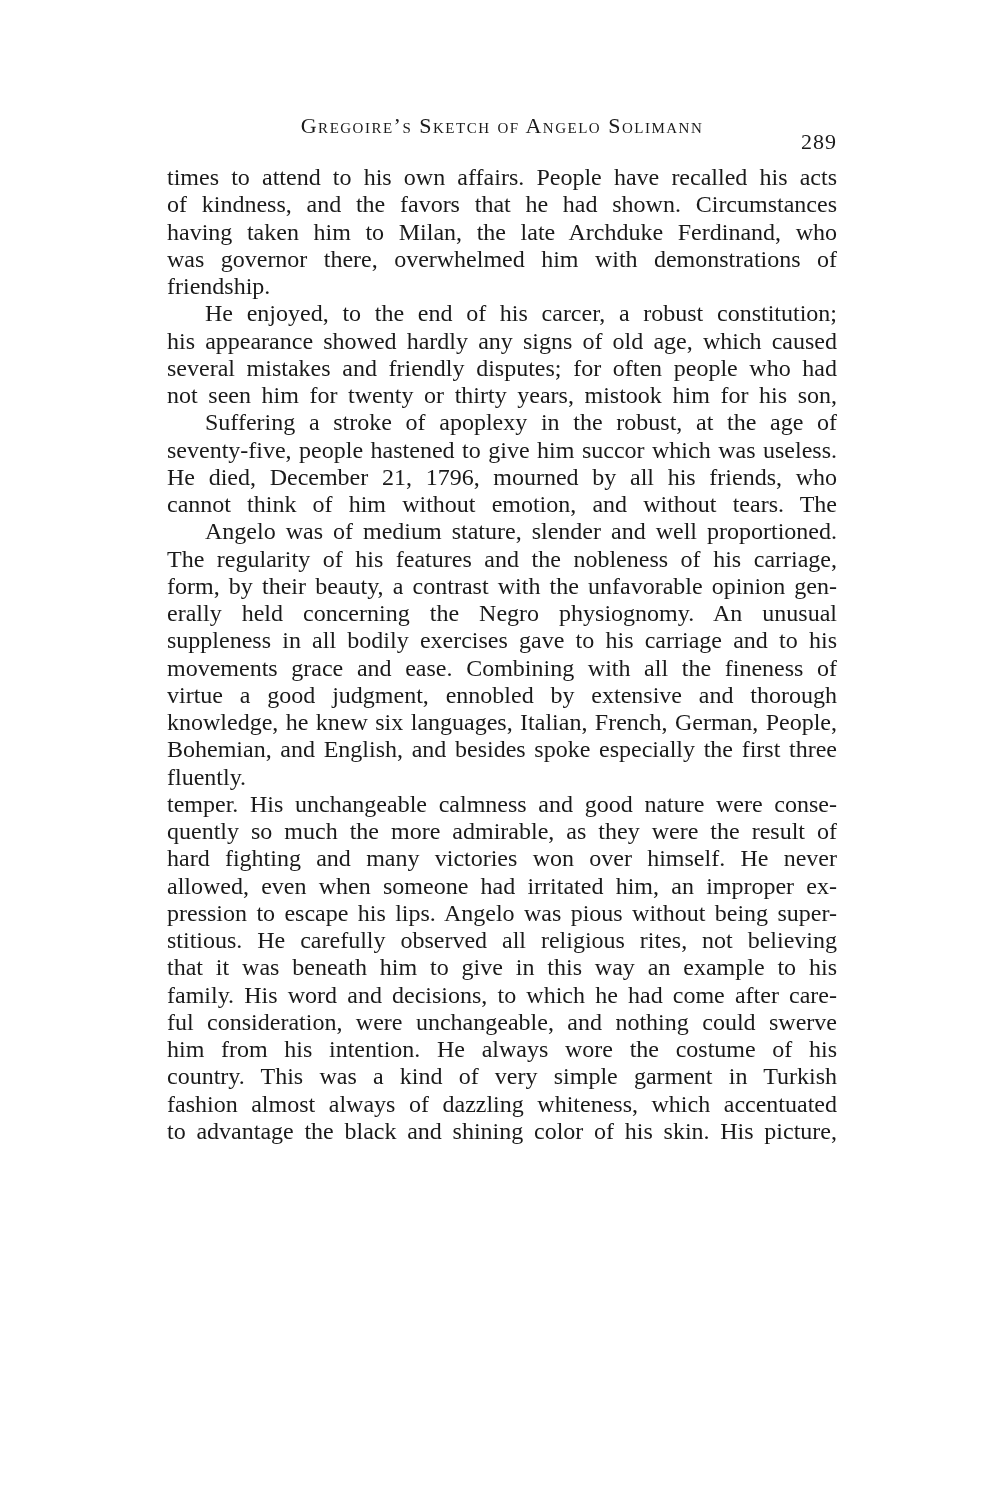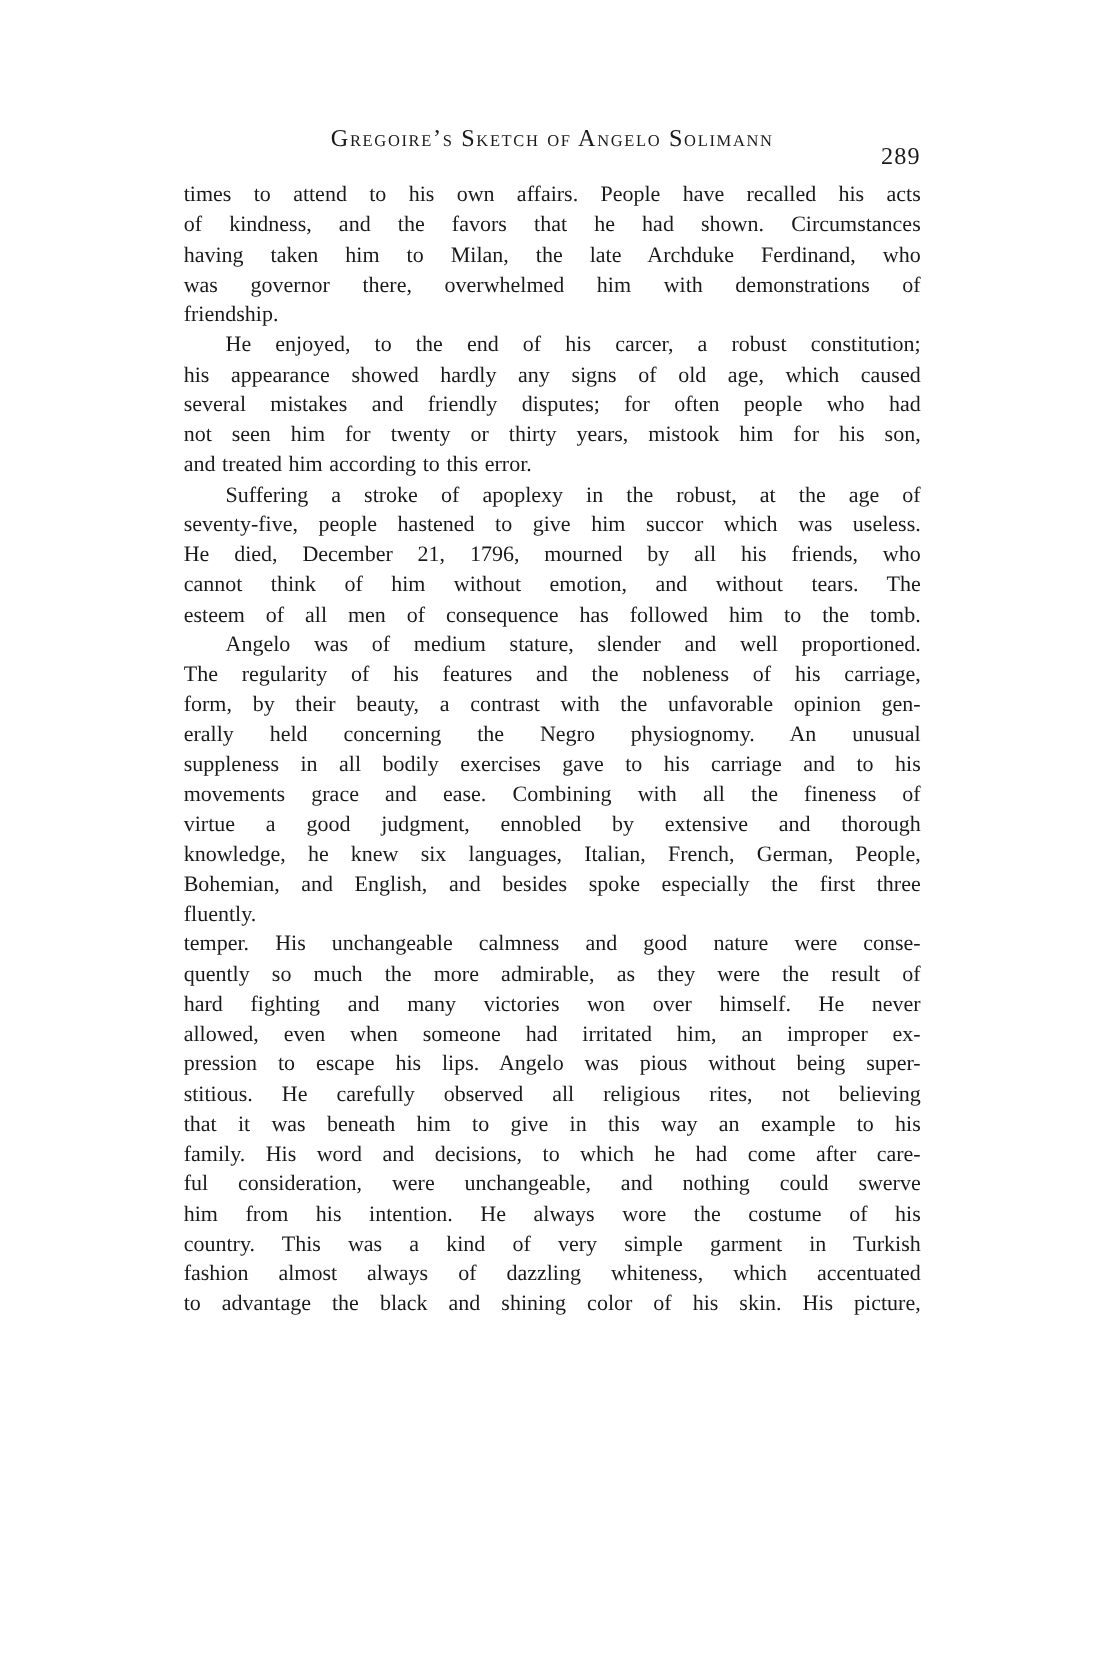--- a/index.html
+++ b/index.html
@@ -27,21 +27,21 @@
   .page-number {
     position:absolute; right:0; top:16px;
     font-size:22px;
     letter-spacing:1px;
   }
   .article-text {
     position:absolute; left:167px; top:164px; width:670px;
   }
   .paragraph { margin:0; padding:0; }
   .line {
-    font-size:20px;
+    font-size:24px;
     line-height:27.25px;
     text-align:justify;
     text-align-last:justify;
     white-space:normal;
     word-spacing:1px;
   }
   .line.indent { text-indent:38px; }
   .line.last { text-align-last:left; }
   .signature {
     position:absolute; left:167px; top:1244px; width:670px;
@@ -67,28 +67,26 @@
         <div class="line">of kindness, and the favors that he had shown. Circumstances</div>
         <div class="line">having taken him to Milan, the late Archduke Ferdinand, who</div>
         <div class="line">was governor there, overwhelmed him with demonstrations of</div>
         <div class="line last">friendship.</div>
       </div>
       <div class="paragraph">
         <div class="line indent">He enjoyed, to the end of his carcer, a robust constitution;</div>
         <div class="line">his appearance showed hardly any signs of old age, which caused</div>
         <div class="line">several mistakes and friendly disputes; for often people who had</div>
         <div class="line">not seen him for twenty or thirty years, mistook him for his son,</div>
-        <div class="line last">and treated him according to this error.</div>
       </div>
       <div class="paragraph">
         <div class="line indent">Suffering a stroke of apoplexy in the robust, at the age of</div>
         <div class="line">seventy-five, people hastened to give him succor which was useless.</div>
         <div class="line">He died, December 21, 1796, mourned by all his friends, who</div>
         <div class="line">cannot think of him without emotion, and without tears. The</div>
-        <div class="line">esteem of all men of consequence has followed him to the tomb.</div>
       </div>
       <div class="paragraph">
         <div class="line indent">Angelo was of medium stature, slender and well proportioned.</div>
         <div class="line">The regularity of his features and the nobleness of his carriage,</div>
         <div class="line">form, by their beauty, a contrast with the unfavorable opinion gen-</div>
         <div class="line">erally held concerning the Negro physiognomy. An unusual</div>
         <div class="line">suppleness in all bodily exercises gave to his carriage and to his</div>
         <div class="line">movements grace and ease. Combining with all the fineness of</div>
         <div class="line">virtue a good judgment, ennobled by extensive and thorough</div>
         <div class="line">knowledge, he knew six languages, Italian, French, German, People,</div>

